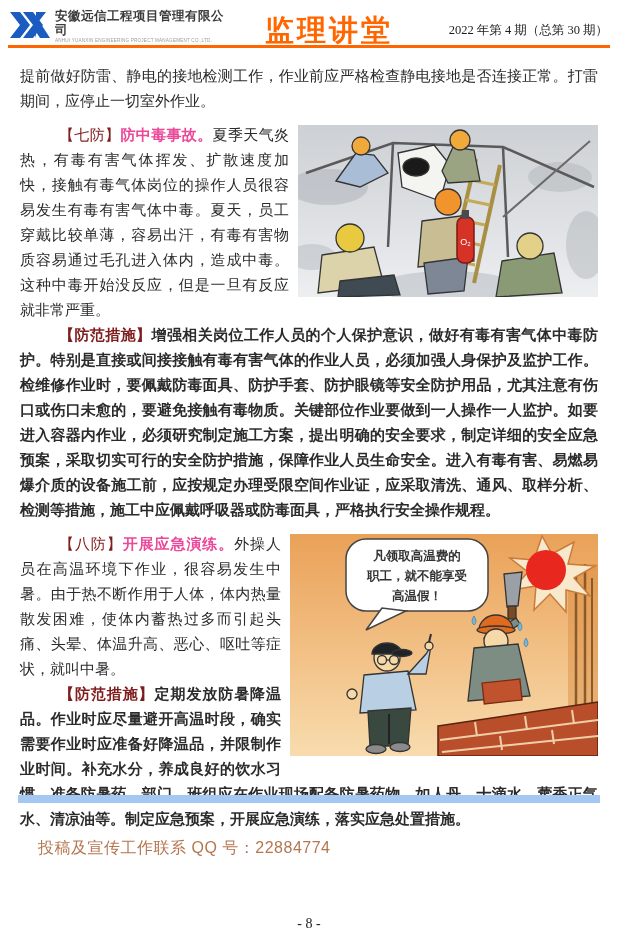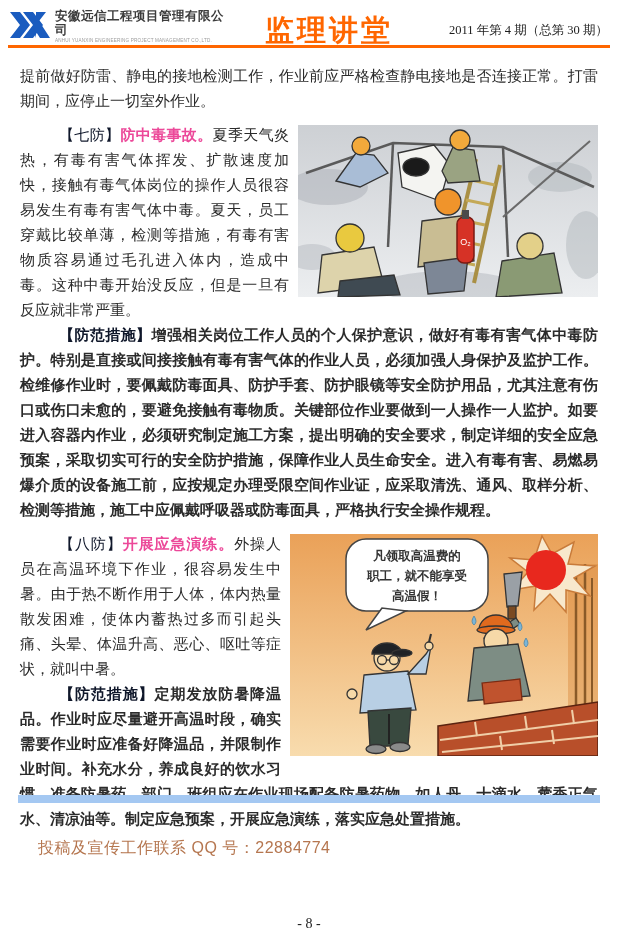--- a/index.html
+++ b/index.html
@@ -24,21 +24,21 @@
     font-size: 29px; font-weight: bold; color: #ff6600; letter-spacing: 3px;
     margin-top: 1px;
   }
   .issue-info { width: 175px; text-align: right; font-size: 12.5px; color: #1c1c1c; margin-top: 12px; }
   
   .content { padding: 0 20px; color: #2b2b2b; }
   .content p { font-size: 15px; line-height: 25px; text-align: justify; }
   p.intro { margin-top: 16px; }
   .sec { margin-top: 9px; }
   .sec p.indent { text-indent: 2.6em; }
-  .tag { color: #0f172a; }
+  .tag { color: #7f1d1d; }
   .sec-heading { font-weight: bold; color: #ec4899; }
   .measures { clear: right; font-weight: bold; }
   .sec2 .measures { clear: none; }
   .illus { float: right; margin: 2px 0 4px 9px; display: block; }
   
   .footer-bar { position: absolute; left: 18px; right: 18px; top: 795px; height: 8px; background: #a4c8f2; }
   .contact-line {
     position: absolute; left: 38px; top: 838px;
     font-family: "Liberation Sans", sans-serif; font-size: 16px; color: #b5764f; letter-spacing: 0.5px;
   }
@@ -57,21 +57,21 @@
           <polygon points="13,2 23,2 33,15 23,28 13,28 23,15" fill="#1a5cbf"></polygon>
           <polygon points="26,2 36,2 29,11 40,28 30,28 23,17 26,28 26,28" fill="#1a5cbf"></polygon>
         </svg>
       </span>
       <span class="logo-names">
         <span class="company-cn">安徽远信工程项目管理有限公司</span>
         <span class="company-en">ANHUI YUANXIN ENGINEERING PROJECT MANAGEMENT CO.,LTD.</span>
       </span>
     </div>
     <div class="masthead-title">监理讲堂</div>
-    <div class="issue-info">2011 年第 4 期（总第 30 期）</div>
+    <div class="issue-info">2022 年第 4 期（总第 30 期）</div>
   </div>
 
   <div class="content">
 
     <p class="intro">提前做好防雷、静电的接地检测工作，作业前应严格检查静电接地是否连接正常。打雷期间，应停止一切室外作业。</p>
 
     <div class="sec sec1">
       <svg class="illus" width="300" height="172" viewBox="0 0 300 172">
         <defs>
           <linearGradient id="g1" x1="0" y1="0" x2="0" y2="1">
@@ -134,21 +134,21 @@
           <polygon points="24,130 76,122 86,160 20,168" fill="#ddd3ab"></polygon>
           <polygon points="42,156 96,150 102,170 40,172" fill="#3f4a52"></polygon>
           <circle cx="52" cy="113" r="14" fill="#e9c93f"></circle>
         </g>
 
         <g stroke="#333" stroke-width="1.3">
           <polygon points="204,136 256,128 264,168 198,172" fill="#8a9a74"></polygon>
           <circle cx="232" cy="121" r="13" fill="#e3d089"></circle>
         </g>
       </svg>
-      <p class="indent"><span class="tag">【七防】</span><span class="sec-heading">防中毒事故。</span><span>夏季天气炎热，有毒有害气体挥发、扩散速度加快，接触有毒气体岗位的操作人员很容易发生有毒有害气体中毒。夏天，员工穿戴比较单薄，检测等措施，有毒有害物质容易通过毛孔进入体内，造成中毒。这种中毒开始没反应，但是一旦有反应就非常严重。</span></p>
+      <p class="indent"><span class="tag">【七防】</span><span class="sec-heading">防中毒事故。</span><span>夏季天气炎热，有毒有害气体挥发、扩散速度加快，接触有毒气体岗位的操作人员很容易发生有毒有害气体中毒。夏天，员工穿戴比较单薄，容易出汗，有毒有害物质容易通过毛孔进入体内，造成中毒。这种中毒开始没反应，但是一旦有反应就非常严重。</span></p>
       <p class="indent measures"><span class="tag">【防范措施】</span><span>增强相关岗位工作人员的个人保护意识，做好有毒有害气体中毒防护。特别是直接或间接接触有毒有害气体的作业人员，必须加强人身保护及监护工作。检维修作业时，要佩戴防毒面具、防护手套、防护眼镜等安全防护用品，尤其注意有伤口或伤口未愈的，要避免接触有毒物质。关键部位作业要做到一人操作一人监护。如要进入容器内作业，必须研究制定施工方案，提出明确的安全要求，制定详细的安全应急预案，采取切实可行的安全防护措施，保障作业人员生命安全。进入有毒有害、易燃易爆介质的设备施工前，应按规定办理受限空间作业证，应采取清洗、通风、取样分析、检测等措施，施工中应佩戴呼吸器或防毒面具，严格执行安全操作规程。</span></p>
     </div>
 
     <div class="sec sec2">
       <svg class="illus" width="308" height="222" viewBox="0 0 308 222">
         <defs>
           <linearGradient id="g2" x1="0" y1="0" x2="0" y2="1">
             <stop offset="0" stop-color="#eaa158"></stop>
               <stop offset="1" stop-color="#f8dcae"></stop>
           </linearGradient>

